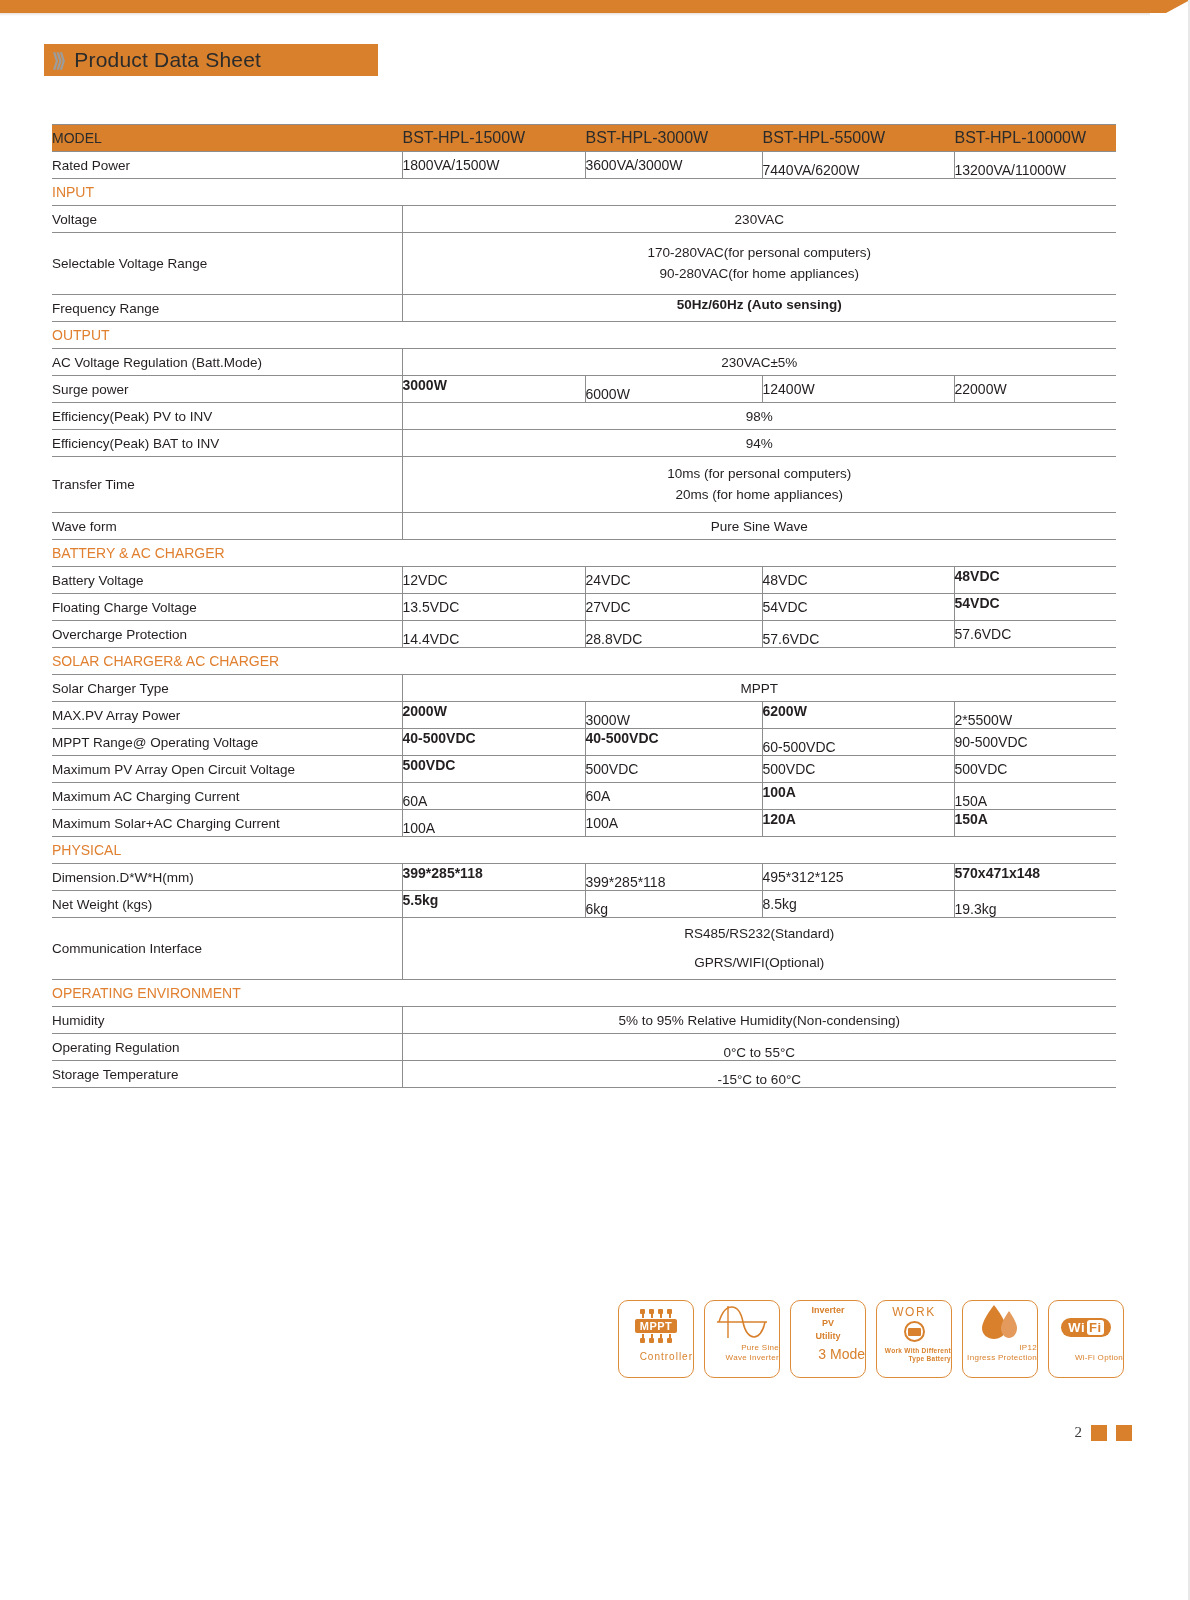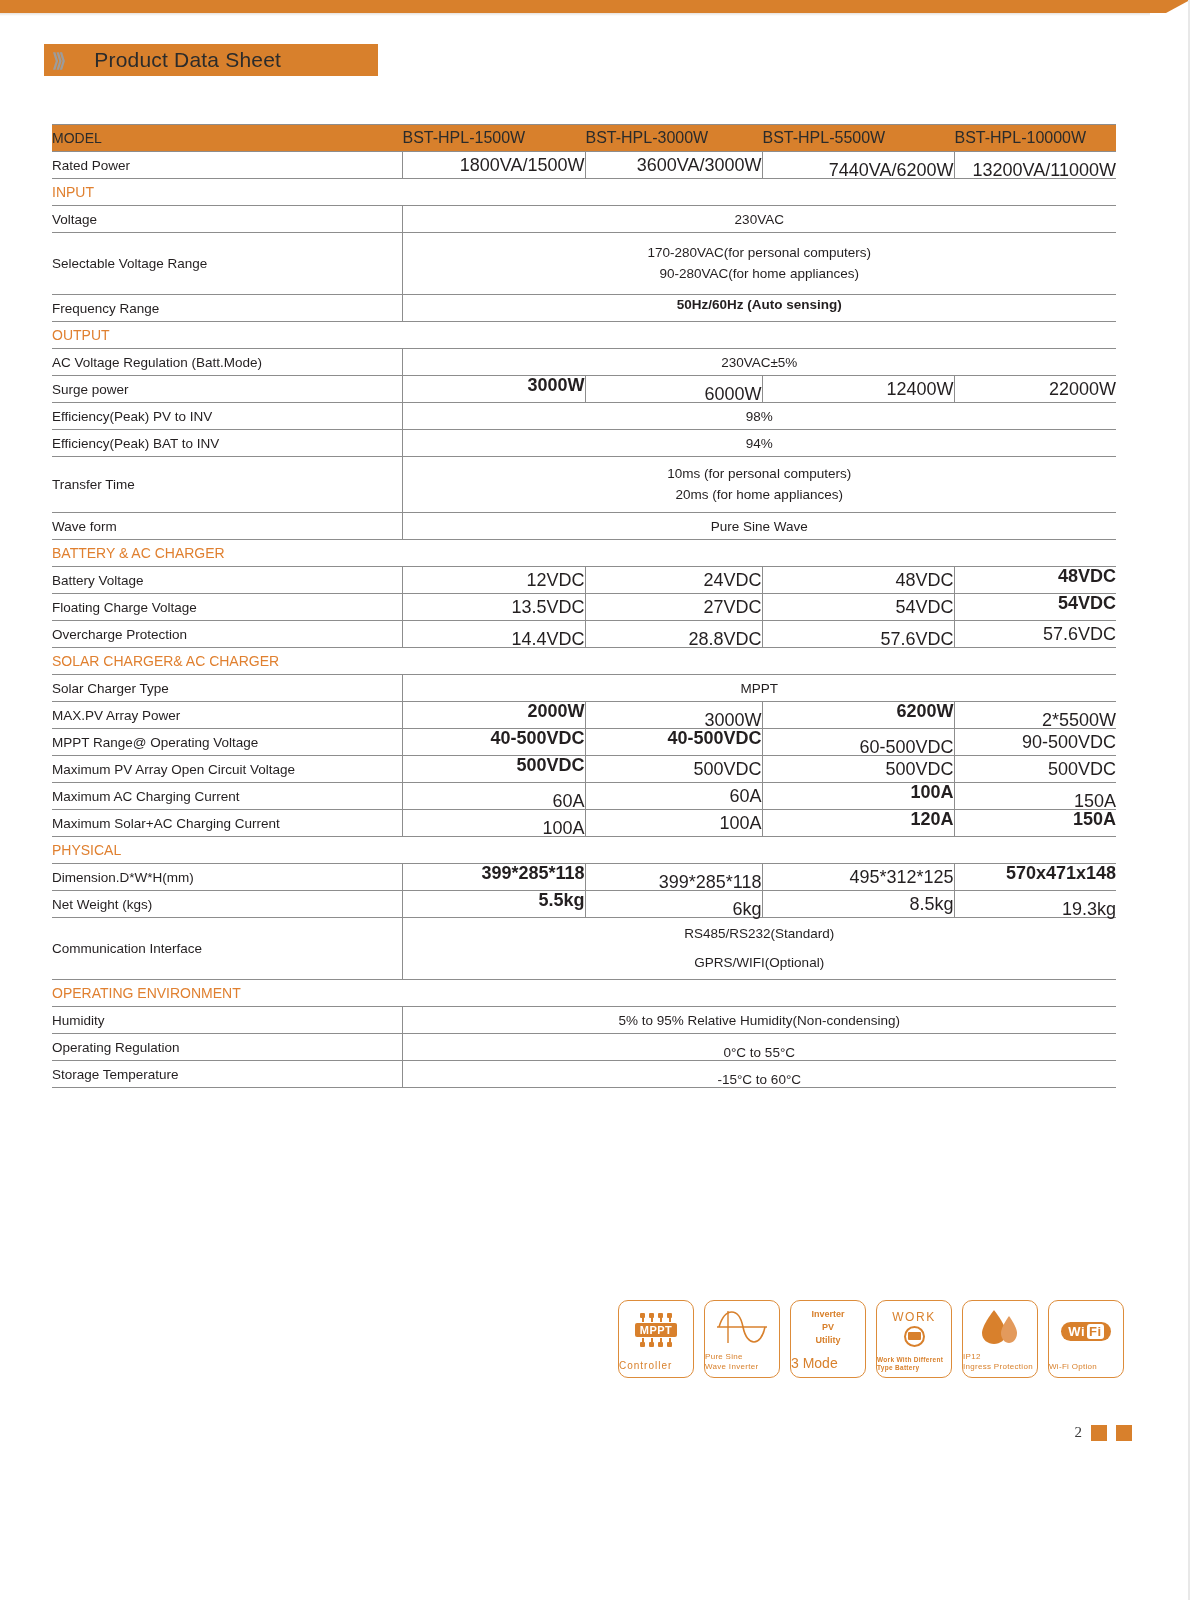--- a/index.html
+++ b/index.html
@@ -61,21 +61,20 @@
     font-size: 19px;
     letter-spacing: -4px;
     margin-right: 12px;
     font-weight: 700;
     line-height: 1;
   }
   #title-text {
     font-size: 21px;
     color: #2b2b2b;
     letter-spacing: .2px;
-    margin-left: 20px;
   }
 
   
   #spec-table {
     position: absolute;
     top: 124px;
     left: 52px;
     width: 1064px;
     border-collapse: collapse;
     table-layout: fixed;
@@ -126,23 +125,23 @@
   }
 
   
   td.lbl {
     text-align: left;
     padding-left: 32px;
     font-size: 13.5px;
     height: 27px;
   }
   td.val {
-    text-align: right;
+    text-align: left;
     border-left: 1px solid #8d8d8d;
-    font-size: 18px;
+    font-size: 14px;
     height: 27px;
   }
   td.val-span {
     text-align: center;
     border-left: 1px solid #8d8d8d;
     font-size: 13.5px;
     height: 27px;
     margin-top: 44px;
   }
   tr.tall td { height: 56px; }
@@ -159,23 +158,23 @@
     display: flex;
     gap: 10px;
   }
   .feat {
     width: 76px;
     height: 78px;
     border: 1.6px solid #dd8c3a;
     border-radius: 10px;
     display: flex;
     flex-direction: column;
-    align-items: flex-start;
+    align-items: flex-end;
     justify-content: flex-end;
-    padding-bottom: 5px;
+    padding-bottom: 14px;
     color: #d8802c;
     background: #fff;
   }
   .feat-art {
     flex: 1;
     display: flex;
     flex-direction: column;
     align-items: center;
     justify-content: center;
     width: 100%;

